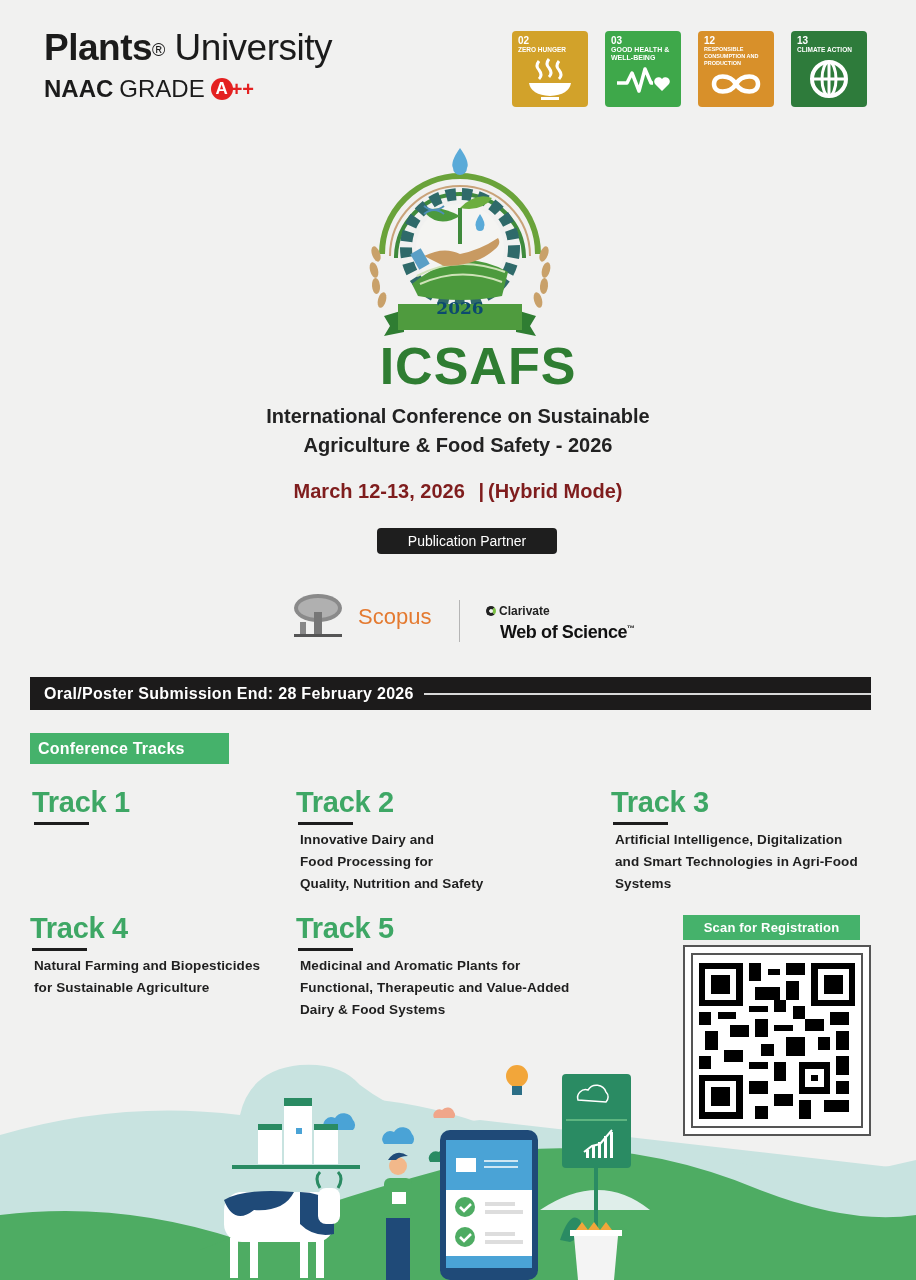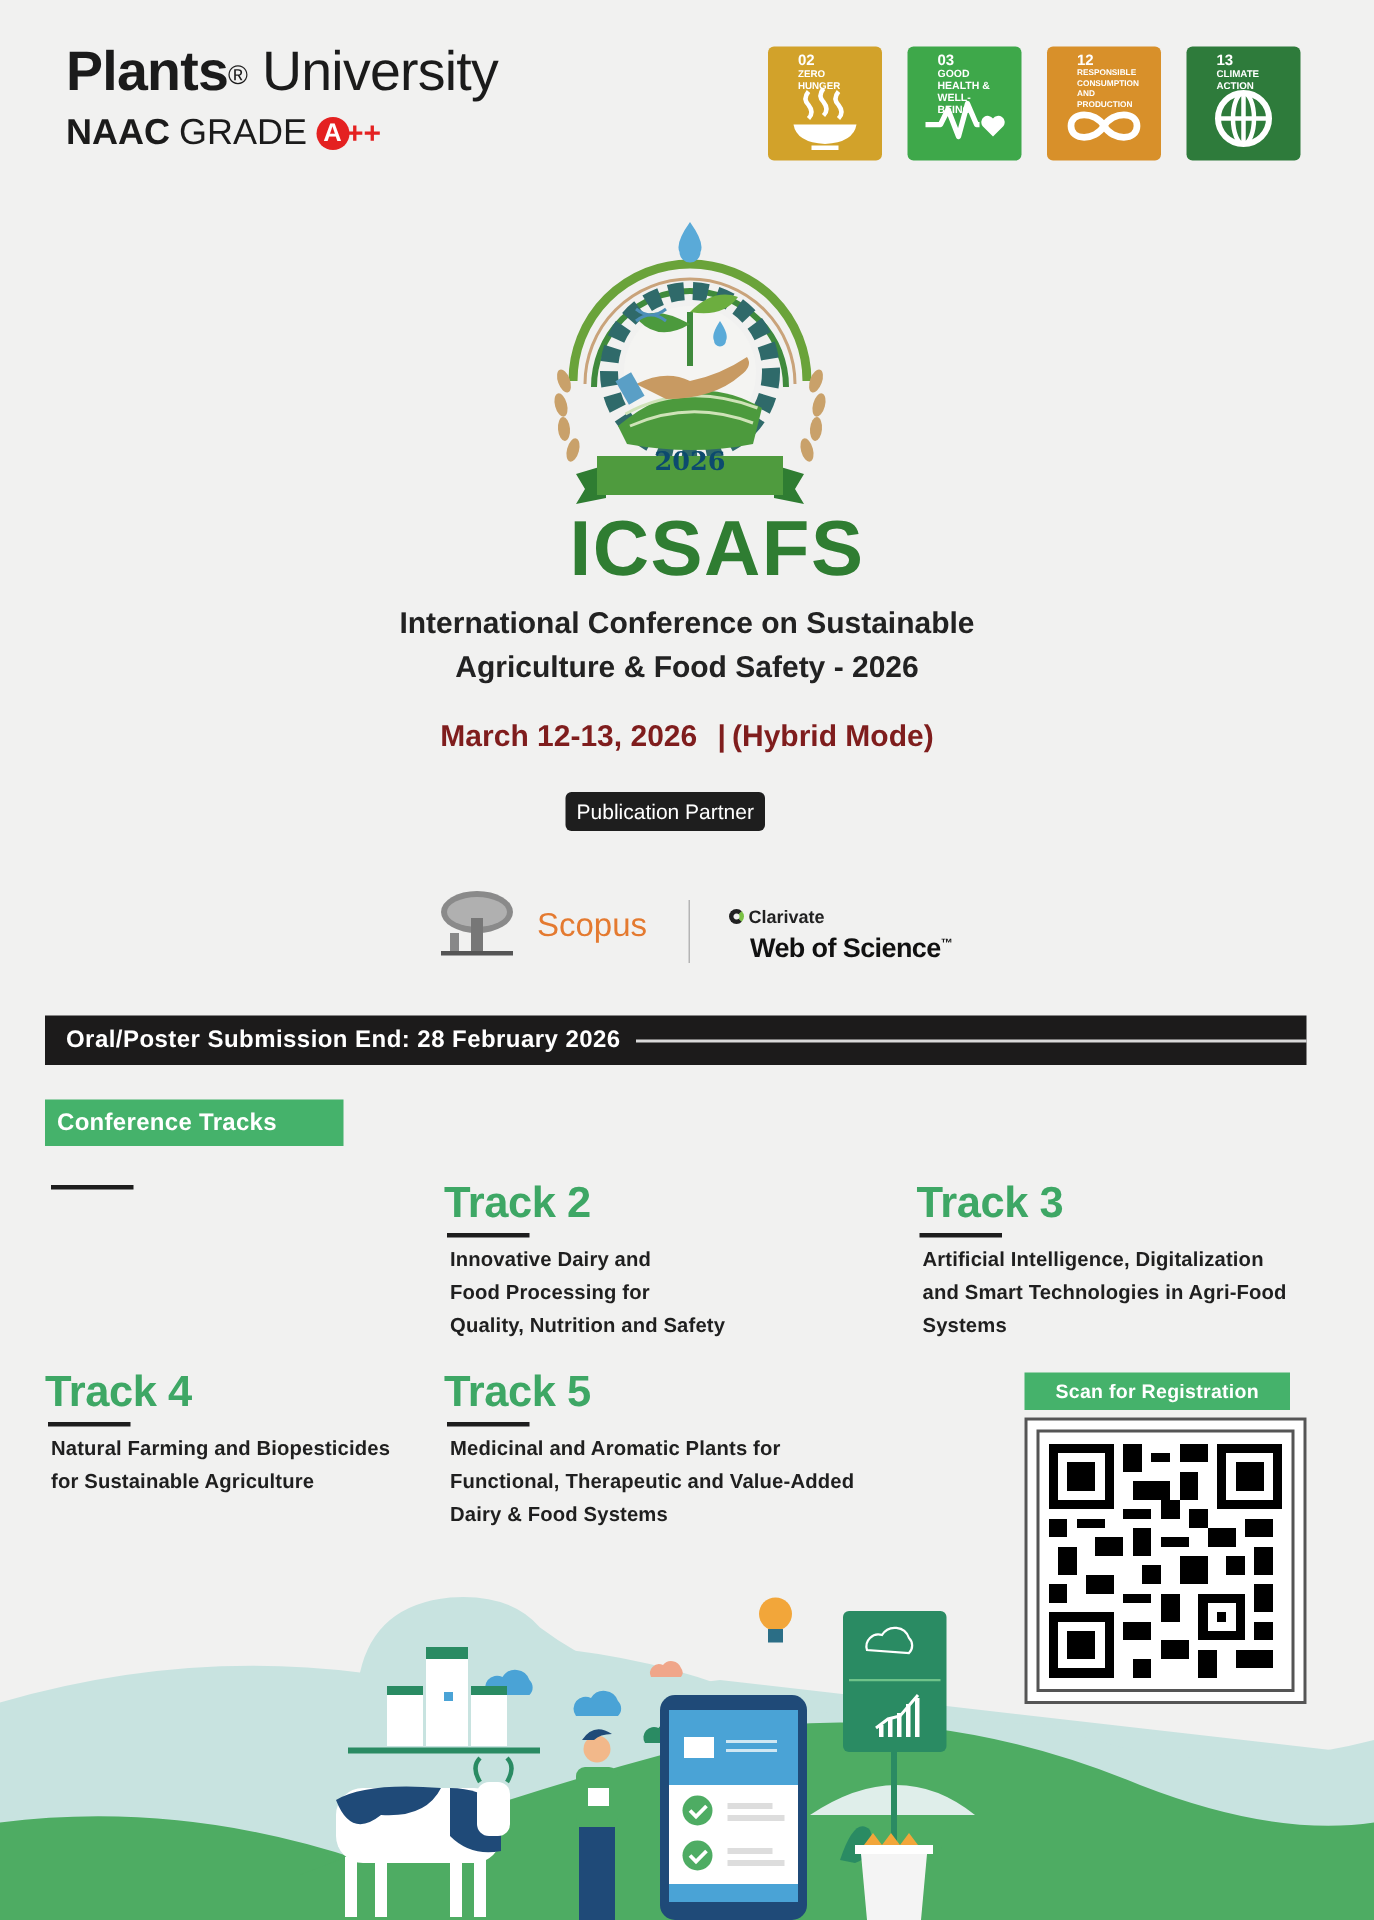--- a/index.html
+++ b/index.html
@@ -23,33 +23,33 @@
   .grade-badge { display: inline-flex; align-items: center; margin-left: 6px; }
   .grade-a {
     width: 22px; height: 22px; border-radius: 50%; background: #e42121; color: #fff;
     font-weight: 700; font-size: 17px; display: inline-flex; align-items: center; justify-content: center;
   }
   .grade-plus { color: #e42121; font-weight: 700; font-size: 20px; margin-left: -2px; }
 
   
   .sdg-row { left: 512px; top: 31px; display: flex; gap: 17px; }
   .sdg {
-    width: 76px; height: 76px; border-radius: 4px; padding: 5px 20px; color: #fff;
+    width: 76px; height: 76px; border-radius: 4px; padding: 5px 6px; color: #fff;
     position: relative; overflow: hidden;
   }
   .sdg .num { font-weight: 700; font-size: 10px; line-height: 10px; }
   .sdg .name { font-weight: 700; font-size: 6.5px; line-height: 8px; text-transform: uppercase; }
   .sdg .ico { position: absolute; left: 0; right: 0; bottom: 6px; display: flex; justify-content: center; }
 
   
   .logo { left: 362px; top: 144px; width: 196px; height: 200px; }
   .acronym { left: 0; width: 916px; top: 338px; text-align: center; font-size: 52px; font-weight: 700; color: #2f7d32; letter-spacing: 1px; line-height: 56px; padding-left: 40px; }
   .conf-title { left: 0; width: 916px; top: 402px; text-align: center; font-size: 20px; font-weight: 700; line-height: 29px; color: #222; }
   .dates { left: 0; width: 916px; top: 478px; text-align: center; font-size: 20px; font-weight: 700; color: #7f1d1d; line-height: 26px; }
-  .pub-badge { left: 377px; top: 528px; width: 133px; height: 26px; background: #1e1e1e; color: #fff; border-radius: 4px; font-size: 14px; line-height: 26px; text-align: center; }
+  .pub-badge { left: 377px; top: 528px; width: 180px; height: 26px; background: #1e1e1e; color: #fff; border-radius: 4px; font-size: 14px; line-height: 26px; text-align: center; }
 
   
   .scopus-tree { left: 292px; top: 592px; width: 52px; height: 48px; }
   .scopus-text { left: 358px; top: 604px; font-size: 22px; color: #e47a30; line-height: 26px; }
   .partner-divider { left: 459px; top: 600px; width: 1px; height: 42px; background: #b5b5b5; }
   .clarivate { left: 486px; top: 604px; font-size: 12px; font-weight: 700; color: #222; display: flex; align-items: center; gap: 3px; line-height: 14px; }
   .wos { left: 500px; top: 618px; font-size: 18px; font-weight: 700; color: #111; letter-spacing: -0.4px; line-height: 22px; }
   .wos sup { font-size: 8px; }
 
   
@@ -209,20 +209,21 @@
 </div>
 
 <div class="abs deadline-bar">
   <span class="deadline-text">Oral/Poster Submission End: 28 February 2026</span>
   <span class="deadline-line"></span>
 </div>
 
 <div class="abs tracks-badge">Conference Tracks</div>
 
 <div class="abs track tr1">
+  <div class="t-title">Track 1</div>
   <div class="t-rule"></div>
 </div>
 <div class="abs track tr2">
   <div class="t-title">Track 2</div>
   <div class="t-rule"></div>
   <div class="t-desc">Innovative Dairy and
 Food Processing for
 Quality, Nutrition and Safety</div>
 </div>
 <div class="abs track tr3">

